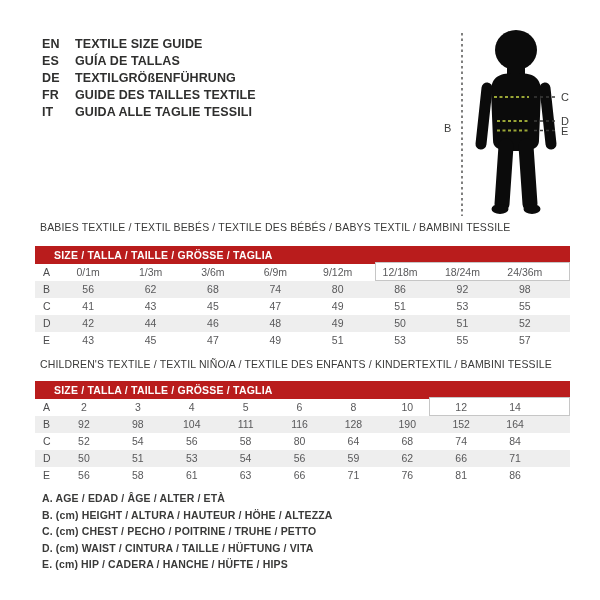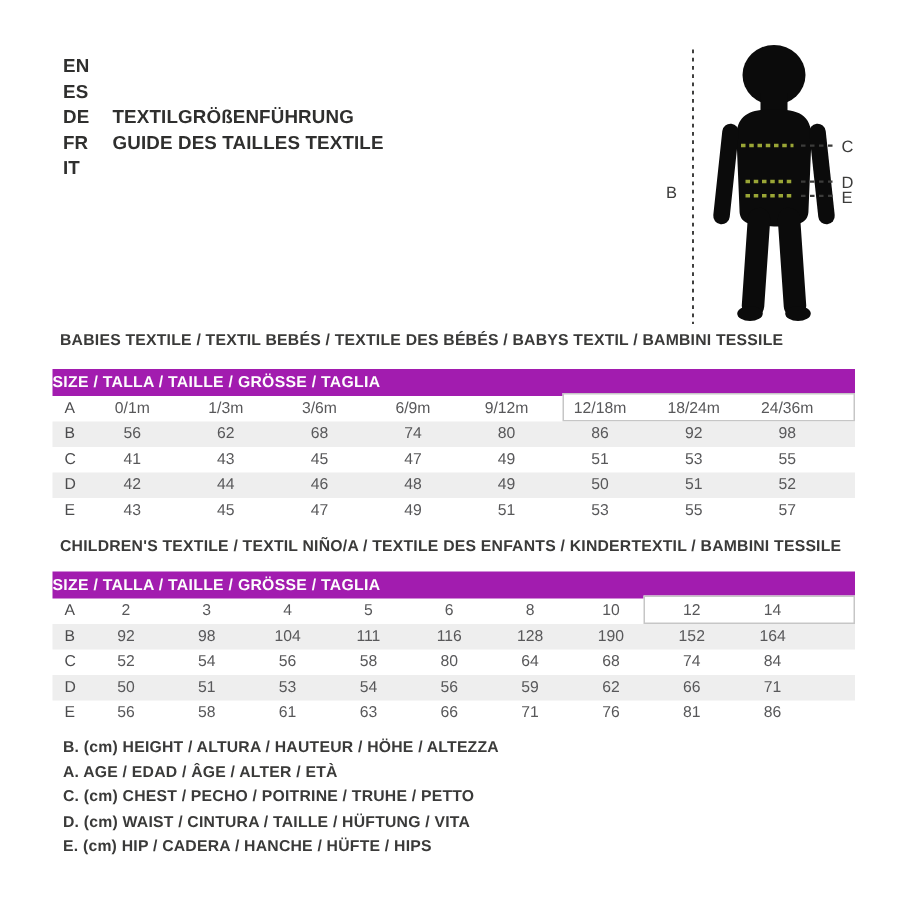--- a/index.html
+++ b/index.html
@@ -9,30 +9,30 @@
   
   .langs{position:absolute;left:42px;top:36px;}
   .lang-row{display:flex;line-height:17px;font-size:12.5px;font-weight:bold;color:#2f2f2e;letter-spacing:.1px;}
   .lang-code{width:33px;flex:0 0 33px;}
 
   
   .figure{position:absolute;left:440px;top:18px;width:160px;height:210px;}
   .figure svg{display:block;}
 
   
-  .section-title{position:absolute;left:40px;font-size:10.5px;font-weight:bold;color:#3a3a39;letter-spacing:.15px;white-space:nowrap;}
+  .section-title{position:absolute;left:40px;font-size:10.5px;font-weight:normal;color:#3a3a39;letter-spacing:.15px;white-space:nowrap;}
   .babies-title{top:221px;}
   .children-title{top:358px;text-align:right;}
 
   
   .table{position:absolute;left:35px;width:535px;}
   .babies-table{top:246px;}
   .children-table{top:381px;}
-  .thead{position:relative;z-index:1;height:18px;line-height:18px;background:#a21caf;color:#fdfdfd;
-         font-size:10.5px;font-weight:bold;padding-left:0;box-sizing:border-box;letter-spacing:.2px;}
+  .thead{position:relative;z-index:1;height:18px;line-height:18px;background:#b91c1c;color:#fdfdfd;
+         font-size:10.5px;font-weight:bold;padding-left:19px;box-sizing:border-box;letter-spacing:.2px;}
   .rows{position:relative;z-index:3;}
   .trow{display:flex;height:17px;line-height:17px;font-size:10.5px;color:#58585a;}
   .trow.alt{background:#eeeeee;}
   .babies-table .trow{padding-right:14px;}
   .children-table .trow{padding-right:28px;}
   .rlabel{flex:0 0 22px;padding-left:8px;box-sizing:border-box;color:#4c4c4e;}
   .cell{flex:1;text-align:center;}
   .hl-box{position:absolute;z-index:2;top:16px;height:19px;right:0;background:#ffffff;
           border:1px solid #c6c6c6;box-sizing:border-box;pointer-events:none;}
   .hl-babies{left:340px;}
@@ -43,34 +43,37 @@
   .legend-line{font-size:10.5px;font-weight:bold;line-height:16.5px;color:#3a3a39;letter-spacing:.15px;white-space:nowrap;}
 </style>
 </head>
 <body>
 
 <div class="canvas">
 
   <div class="langs" id="langs">
       <div class="lang-row">
         <span class="lang-code">EN</span>
+        <span class="lang-label">TEXTILE SIZE GUIDE</span>
       </div>
       <div class="lang-row">
         <span class="lang-code">ES</span>
+        <span class="lang-label">GUÍA DE TALLAS</span>
       </div>
       <div class="lang-row">
         <span class="lang-code">DE</span>
         <span class="lang-label">TEXTILGRÖßENFÜHRUNG</span>
       </div>
       <div class="lang-row">
         <span class="lang-code">FR</span>
         <span class="lang-label">GUIDE DES TAILLES TEXTILE</span>
       </div>
       <div class="lang-row">
         <span class="lang-code">IT</span>
+        <span class="lang-label">GUIDA ALLE TAGLIE TESSILI</span>
       </div>
     </div>
 
   <div class="figure">
     <svg width="160" height="210" viewBox="0 0 160 210" xmlns="http://www.w3.org/2000/svg">
 
       <g fill="#0b0b0b" stroke="#0b0b0b">
         <ellipse cx="76" cy="32" rx="21" ry="20" stroke="none"></ellipse>
         <rect x="67" y="44" width="18" height="14" stroke="none"></rect>
         <path d="M51,74 C51,58 60,55 76,55 C92,55 101,58 101,74 L99,122 C99,130 94,133 76,133 C58,133 53,130 53,122 Z" stroke="none"></path>
@@ -226,20 +229,20 @@
           <span class="cell">71</span>
           <span class="cell">76</span>
           <span class="cell">81</span>
           <span class="cell">86</span>
         </div>
       </div>
     <div class="hl-box hl-children"></div>
   </div>
 
   <div class="legend" id="legend">
+      <div class="legend-line">A. AGE / EDAD / ÂGE / ALTER / ETÀ</div>
       <div class="legend-line">B. (cm) HEIGHT / ALTURA / HAUTEUR / HÖHE / ALTEZZA</div>
-      <div class="legend-line">A. AGE / EDAD / ÂGE / ALTER / ETÀ</div>
       <div class="legend-line">C. (cm) CHEST / PECHO / POITRINE / TRUHE / PETTO</div>
       <div class="legend-line">D. (cm) WAIST / CINTURA / TAILLE / HÜFTUNG / VITA</div>
       <div class="legend-line">E. (cm) HIP / CADERA / HANCHE / HÜFTE / HIPS</div>
     </div>
 
 </div>
 
 </body></html>

